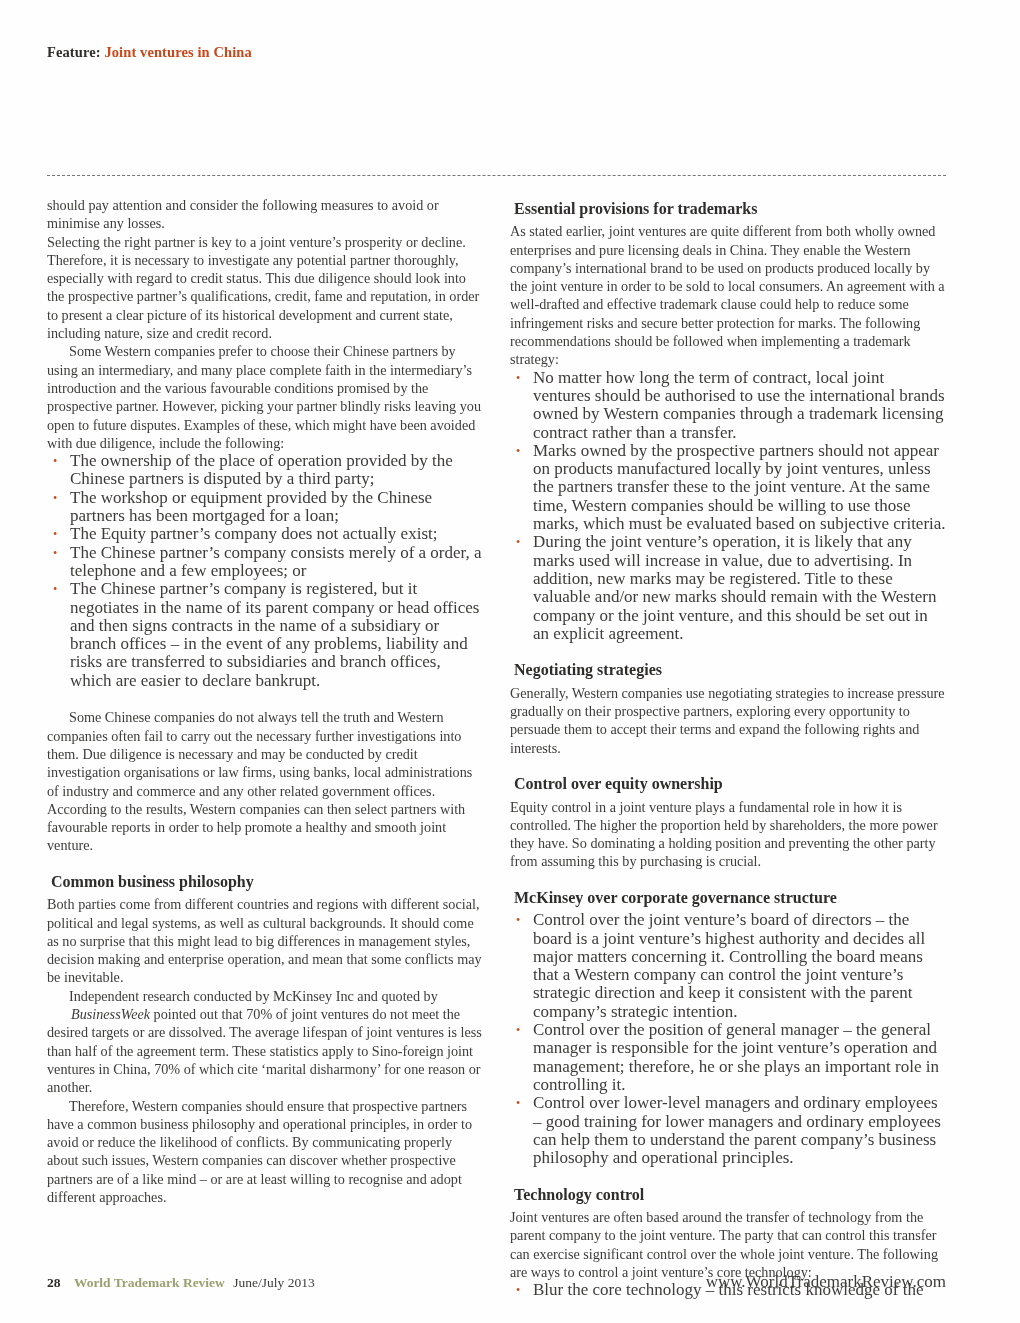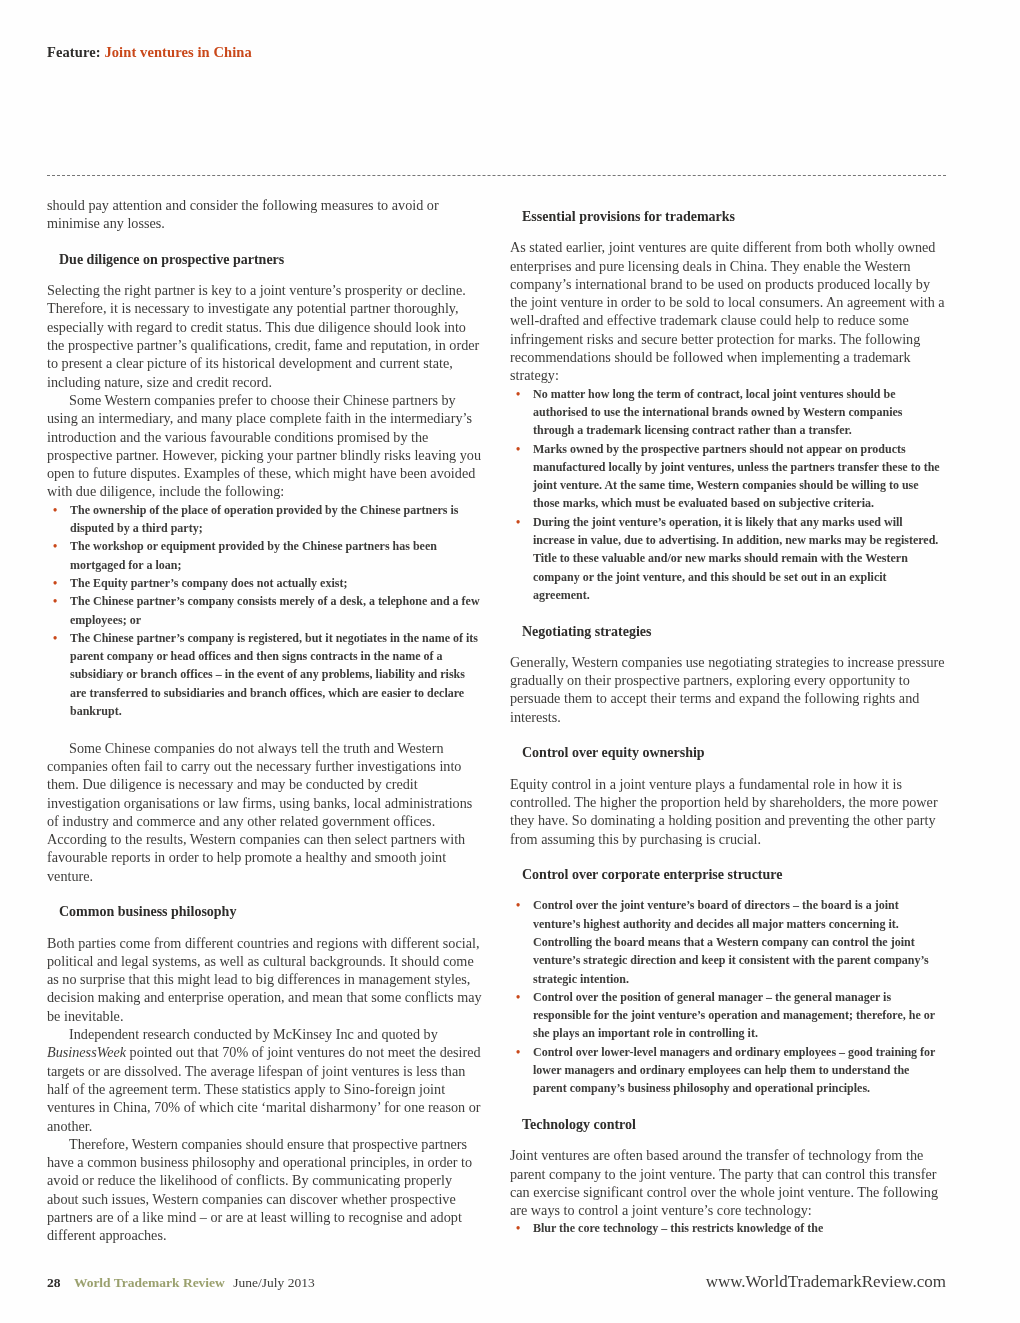--- a/index.html
+++ b/index.html
@@ -31,34 +31,34 @@
     display:flex;gap:27px;
   }
   .col{width:436px;flex:0 0 436px;}
   .para{
     margin:0;font-size:14.2px;line-height:18.3px;color:var(--body);
     text-align:left;
   }
   .para.indent{text-indent:22px;}
   .space-before{margin-top:18.3px !important;}
   .block-heading{
-    margin:12px;font-size:14px;line-height:18.3px;
+    margin:4px;font-size:16px;line-height:18.3px;
     font-weight:bold;color:var(--heading);
   }
   .bullets{margin:0;padding:0;list-style:none;}
   .bullets li{
     position:relative;padding-left:23px;
-    font-size:12px;line-height:18.3px;color:var(--body);font-weight:bold;
+    font-size:17px;line-height:18.3px;color:var(--body);
   }
   .bullets li::before{
     content:"\2022";
     position:absolute;left:6px;top:0;
     color:var(--accent);font-size:12px;line-height:18.3px;
   }
-  em{}
+  em{margin-left:24px;}
   .footer{
     position:absolute;left:47px;top:1272px;width:899px;
     display:flex;justify-content:space-between;align-items:baseline;
   }
   .footer-left{font-size:13.5px;}
   .footer-left .pagenum{font-weight:bold;color:var(--heading);margin-right:10px;}
   .footer-left .pub{font-weight:bold;color:var(--olive);}
   .footer-left .issue{color:var(--body);margin-left:5px;font-family:Liberation Serif, serif;}
   .footer-right{font-size:17px;color:var(--body);}
 </style>
@@ -68,49 +68,48 @@
 <div class="kicker">
   <span class="label">Feature:</span>
   <span class="title">Joint ventures in China</span>
 </div>
 
 <div class="top-rule"></div>
 
 <div class="columns">
   <div class="col" id="col-left">
       <p class="para">should pay attention and consider the following measures to avoid or minimise any losses.</p>
-      <h3 class="block-heading space-before">Due diligence on prospective partners</h3>
       <p class="para">Selecting the right partner is key to a joint venture’s prosperity or decline. Therefore, it is necessary to investigate any potential partner thoroughly, especially with regard to credit status. This due diligence should look into the prospective partner’s qualifications, credit, fame and reputation, in order to present a clear picture of its historical development and current state, including nature, size and credit record.</p>
       <p class="para indent">Some Western companies prefer to choose their Chinese partners by using an intermediary, and many place complete faith in the intermediary’s introduction and the various favourable conditions promised by the prospective partner. However, picking your partner blindly risks leaving you open to future disputes. Examples of these, which might have been avoided with due diligence, include the following:</p>
       <ul class="bullets">
         <li>The ownership of the place of operation provided by the Chinese partners is disputed by a third party;</li>
         <li>The workshop or equipment provided by the Chinese partners has been mortgaged for a loan;</li>
         <li>The Equity partner’s company does not actually exist;</li>
-        <li>The Chinese partner’s company consists merely of a desk, a telephone and a few employees; or</li>
+        <li>The Chinese partner’s company consists merely of a order, a telephone and a few employees; or</li>
         <li>The Chinese partner’s company is registered, but it negotiates in the name of its parent company or head offices and then signs contracts in the name of a subsidiary or branch offices – in the event of any problems, liability and risks are transferred to subsidiaries and branch offices, which are easier to declare bankrupt.</li>
       </ul>
       <p class="para indent space-before">Some Chinese companies do not always tell the truth and Western companies often fail to carry out the necessary further investigations into them. Due diligence is necessary and may be conducted by credit investigation organisations or law firms, using banks, local administrations of industry and commerce and any other related government offices. According to the results, Western companies can then select partners with favourable reports in order to help promote a healthy and smooth joint venture.</p>
       <h3 class="block-heading space-before">Common business philosophy</h3>
       <p class="para">Both parties come from different countries and regions with different social, political and legal systems, as well as cultural backgrounds. It should come as no surprise that this might lead to big differences in management styles, decision making and enterprise operation, and mean that some conflicts may be inevitable.</p>
       <p class="para indent"><span>Independent research conducted by McKinsey Inc and quoted by </span><em>BusinessWeek</em><span> pointed out that 70% of joint ventures do not meet the desired targets or are dissolved. The average lifespan of joint ventures is less than half of the agreement term. These statistics apply to Sino-foreign joint ventures in China, 70% of which cite ‘marital disharmony’ for one reason or another.</span></p>
       <p class="para indent">Therefore, Western companies should ensure that prospective partners have a common business philosophy and operational principles, in order to avoid or reduce the likelihood of conflicts. By communicating properly about such issues, Western companies can discover whether prospective partners are of a like mind – or are at least willing to recognise and adopt different approaches.</p>
     </div>
   <div class="col" id="col-right">
       <h3 class="block-heading">Essential provisions for trademarks</h3>
       <p class="para">As stated earlier, joint ventures are quite different from both wholly owned enterprises and pure licensing deals in China. They enable the Western company’s international brand to be used on products produced locally by the joint venture in order to be sold to local consumers. An agreement with a well-drafted and effective trademark clause could help to reduce some infringement risks and secure better protection for marks. The following recommendations should be followed when implementing a trademark strategy:</p>
       <ul class="bullets">
         <li>No matter how long the term of contract, local joint ventures should be authorised to use the international brands owned by Western companies through a trademark licensing contract rather than a transfer.</li>
         <li>Marks owned by the prospective partners should not appear on products manufactured locally by joint ventures, unless the partners transfer these to the joint venture. At the same time, Western companies should be willing to use those marks, which must be evaluated based on subjective criteria.</li>
         <li>During the joint venture’s operation, it is likely that any marks used will increase in value, due to advertising. In addition, new marks may be registered. Title to these valuable and/or new marks should remain with the Western company or the joint venture, and this should be set out in an explicit agreement.</li>
       </ul>
       <h3 class="block-heading space-before">Negotiating strategies</h3>
       <p class="para">Generally, Western companies use negotiating strategies to increase pressure gradually on their prospective partners, exploring every opportunity to persuade them to accept their terms and expand the following rights and interests.</p>
       <h3 class="block-heading space-before">Control over equity ownership</h3>
       <p class="para">Equity control in a joint venture plays a fundamental role in how it is controlled. The higher the proportion held by shareholders, the more power they have. So dominating a holding position and preventing the other party from assuming this by purchasing is crucial.</p>
-      <h3 class="block-heading space-before">Control over corporate enterprise structure</h3>
+      <h3 class="block-heading space-before">McKinsey over corporate governance structure</h3>
       <ul class="bullets">
         <li>Control over the joint venture’s board of directors – the board is a joint venture’s highest authority and decides all major matters concerning it. Controlling the board means that a Western company can control the joint venture’s strategic direction and keep it consistent with the parent company’s strategic intention.</li>
         <li>Control over the position of general manager – the general manager is responsible for the joint venture’s operation and management; therefore, he or she plays an important role in controlling it.</li>
         <li>Control over lower-level managers and ordinary employees – good training for lower managers and ordinary employees can help them to understand the parent company’s business philosophy and operational principles.</li>
       </ul>
       <h3 class="block-heading space-before">Technology control</h3>
       <p class="para">Joint ventures are often based around the transfer of technology from the parent company to the joint venture. The party that can control this transfer can exercise significant control over the whole joint venture. The following are ways to control a joint venture’s core technology:</p>
       <ul class="bullets">
         <li>Blur the core technology – this restricts knowledge of the</li>
       </ul>

